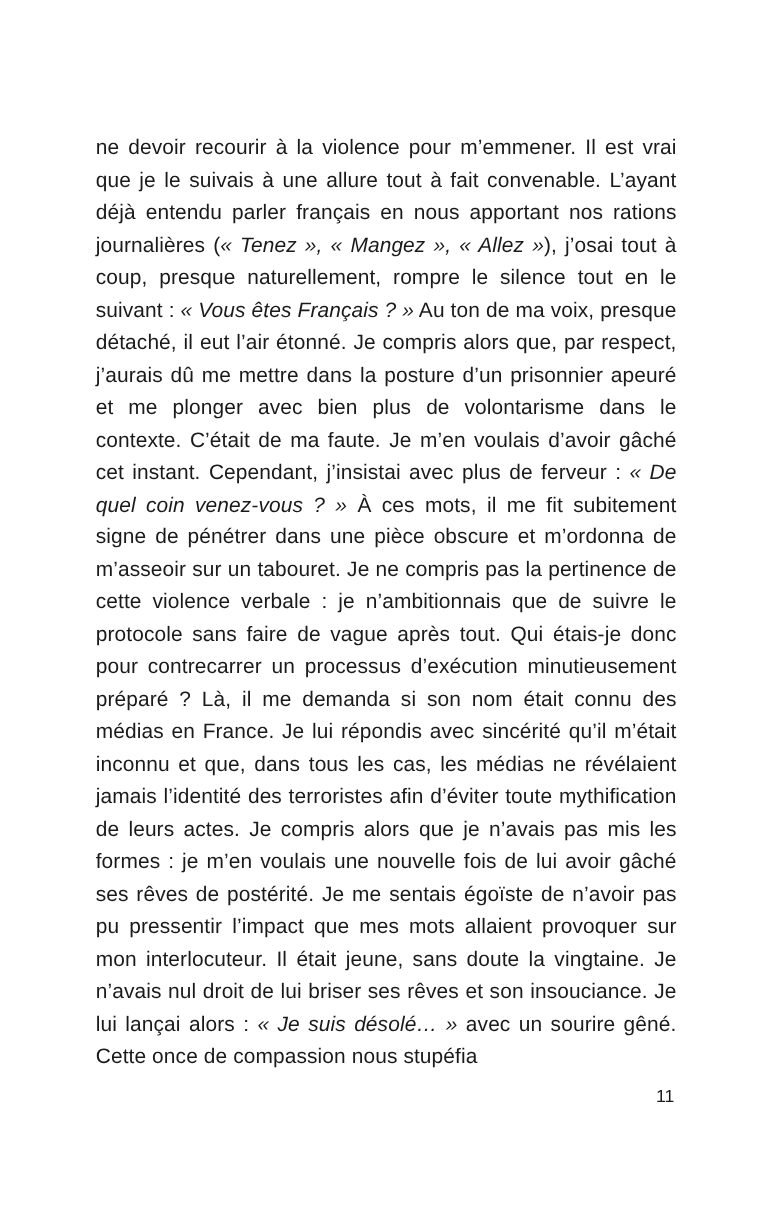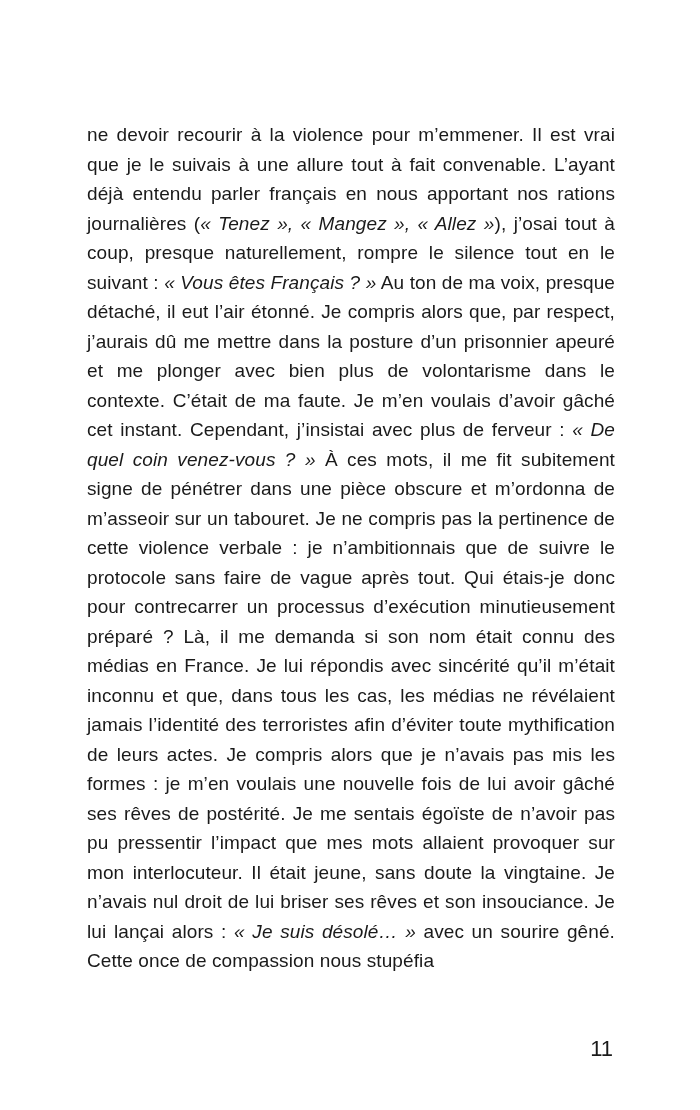--- a/index.html
+++ b/index.html
@@ -25,23 +25,23 @@
     font-size: 19px;
     line-height: 29.5px;
     text-align: justify;
     letter-spacing: 0.1px;
   }
   .text-block span.italic {
     font-style: italic;
   }
   .page-number {
     position: absolute;
-    top: 1005px;
+    top: 954px;
     right: 87px;
-    font-size: 22px;
+    font-size: 16px;
     line-height: 24px;
     text-align: center;
   }
 </style>
 </head>
 <body>
 
 <div class="page">
   <div class="text-block"><span>ne devoir recourir à la violence pour m’emmener. Il est vrai que je le suivais à une allure tout à fait convenable. L’ayant déjà entendu parler français en nous apportant nos rations journalières (</span><span class="italic">« Tenez », « Mangez », « Allez »</span><span>), j’osai tout à coup, presque naturellement, rompre le silence tout en le suivant : </span><span class="italic">« Vous êtes Français ? »</span><span> Au ton de ma voix, presque détaché, il eut l’air étonné. Je compris alors que, par respect, j’aurais dû me mettre dans la posture d’un prisonnier apeuré et me plonger avec bien plus de volontarisme dans le contexte. C’était de ma faute. Je m’en voulais d’avoir gâché cet instant. Cependant, j’insistai avec plus de ferveur : </span><span class="italic">« De quel coin venez-vous ? »</span><span> À ces mots, il me fit subitement signe de pénétrer dans une pièce obscure et m’ordonna de m’asseoir sur un tabouret. Je ne compris pas la pertinence de cette violence verbale : je n’ambitionnais que de suivre le protocole sans faire de vague après tout. Qui étais-je donc pour contrecarrer un processus d’exécution minutieusement préparé ? Là, il me demanda si son nom était connu des médias en France. Je lui répondis avec sincérité qu’il m’était inconnu et que, dans tous les cas, les médias ne révélaient jamais l’identité des terroristes afin d’éviter toute mythification de leurs actes. Je compris alors que je n’avais pas mis les formes : je m’en voulais une nouvelle fois de lui avoir gâché ses rêves de postérité. Je me sentais égoïste de n’avoir pas pu pressentir l’impact que mes mots allaient provoquer sur mon interlocuteur. Il était jeune, sans doute la vingtaine. Je n’avais nul droit de lui briser ses rêves et son insouciance. Je lui lançai alors : </span><span class="italic">« Je suis désolé… »</span><span> avec un sourire gêné. Cette once de compassion nous stupéfia</span></div>
   <div class="page-number">11</div>

